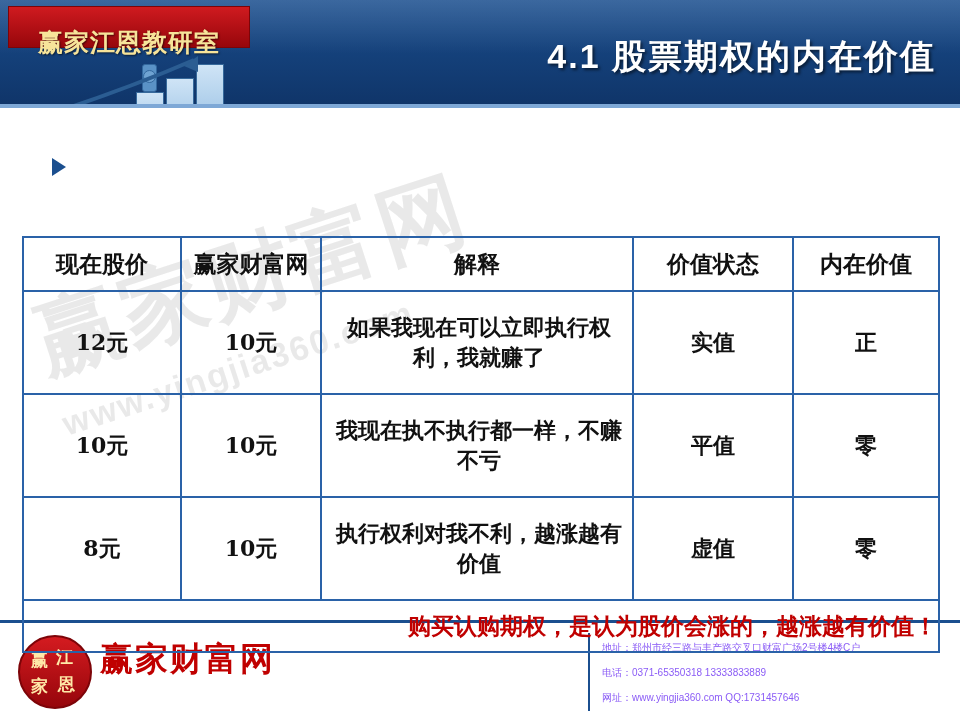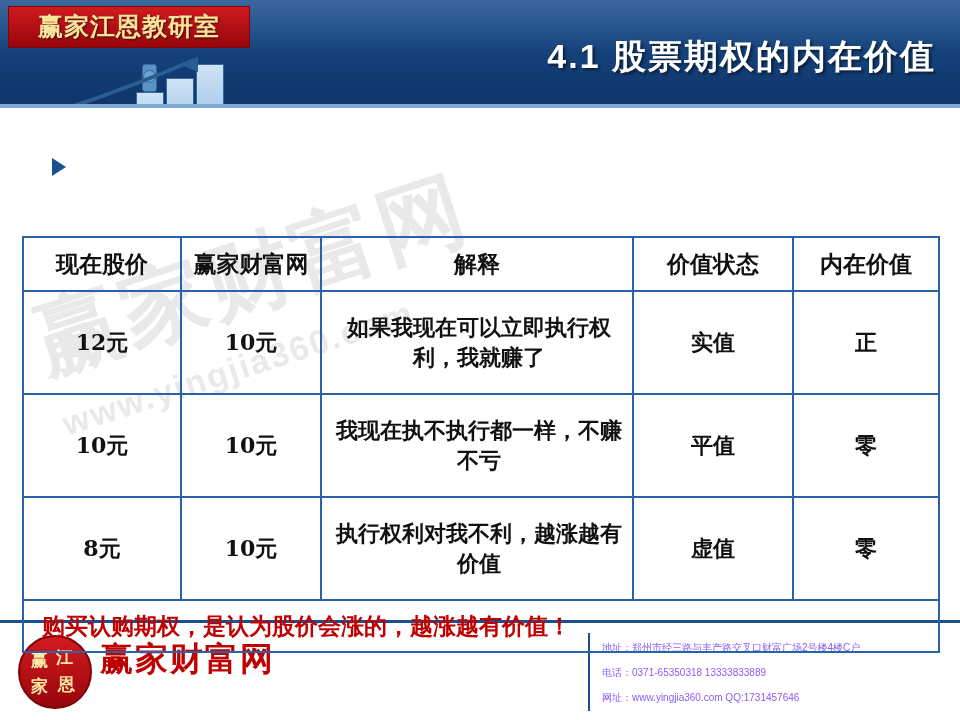--- a/index.html
+++ b/index.html
@@ -53,21 +53,21 @@
   .logo-box {
     position: absolute;
     left: 8px; top: 6px;
     width: 240px; height: 40px;
     background: #b31217;
     background: linear-gradient(180deg, #cf1a1f, #97060b);
     border: 1px solid #7d0408;
   }
   .logo-box-text {
     position: absolute;
-    left: 0; top: 0;
+    left: 0; top: 16px;
     width: 240px; height: 40px;
     line-height: 40px;
     text-align: center;
     color: #f7e49a;
     font-family: "DejaVu Serif", serif;
     font-size: 25px;
     font-weight: bold;
     letter-spacing: 1px;
     text-shadow: 1px 1px 2px rgba(0,0,0,0.6);
     white-space: nowrap;
@@ -198,21 +198,21 @@
   }
   td.center { text-align: center; }
   td.explain {
     text-align: center;
     padding: 7px 10px 6px 14px;
     line-height: 1.35;
     font-size: 21px;
   }
   tr.note td {
     height: 48px;
-    text-align: left;
+    text-align: right;
     padding-left: 18px;
     color: #c00000;
     font-size: 23px;
     font-weight: bold;
     margin-top: 36px;
   }
 
   
   .footer {
     position: absolute;

